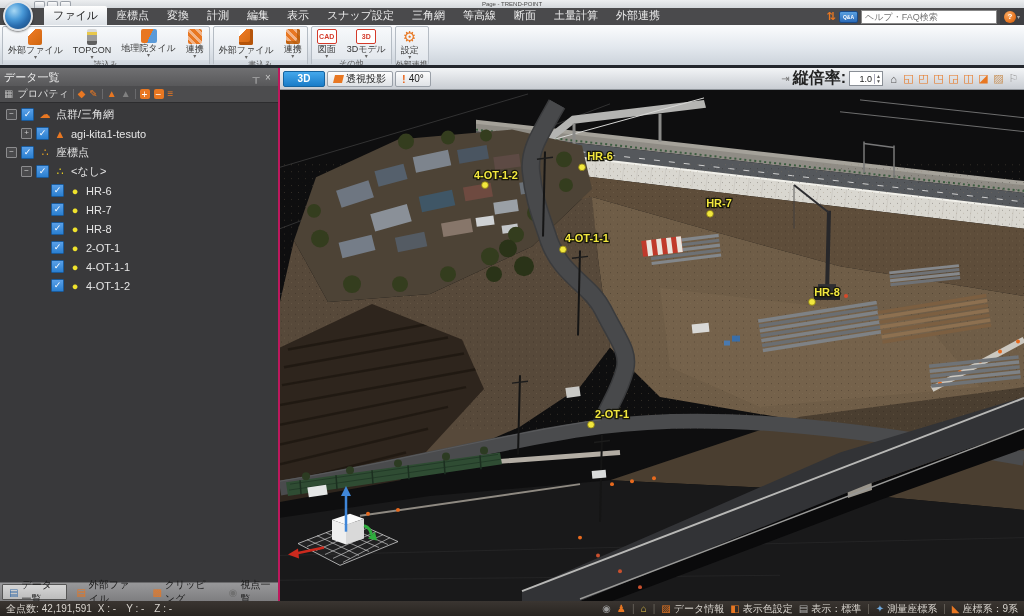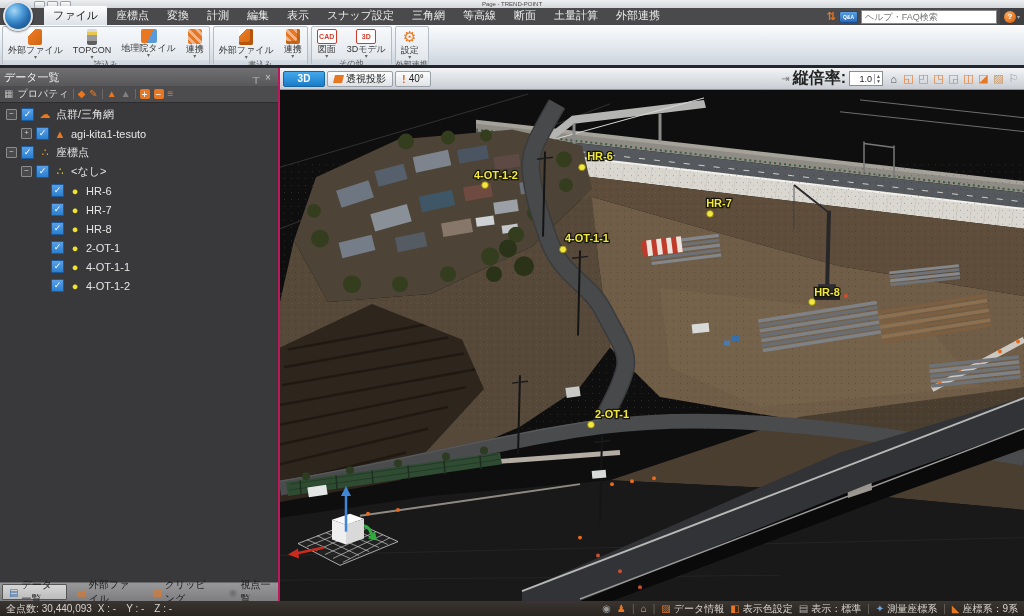--- a/index.html
+++ b/index.html
@@ -640,21 +640,21 @@
               </g>
             </g>
         </svg>
       </div>
     </div>
   </div>
 
   <div class="statusbar">
     <span class="sb-item">
       <span>全点数:</span>
-      <span>30,440,093</span>
+      <span>42,191,591</span>
     </span>
     <span class="sb-item">X : -　Y : -　Z : -</span>
     <span class="st-spacer"></span>
     <span class="sb-item" id="status-right" style="display: flex; align-items: center; gap: 6px;">
         <span class="gl" style="color: rgb(154, 154, 154);">◉</span>
         <span class="gl" style="color: rgb(232, 119, 34);">♟</span>
         <span class="sb-sep">|</span>
         <span class="gl" style="color: rgb(232, 200, 74);">⌂</span>
         <span class="sb-sep">|</span>
         <span class="sb-item">

